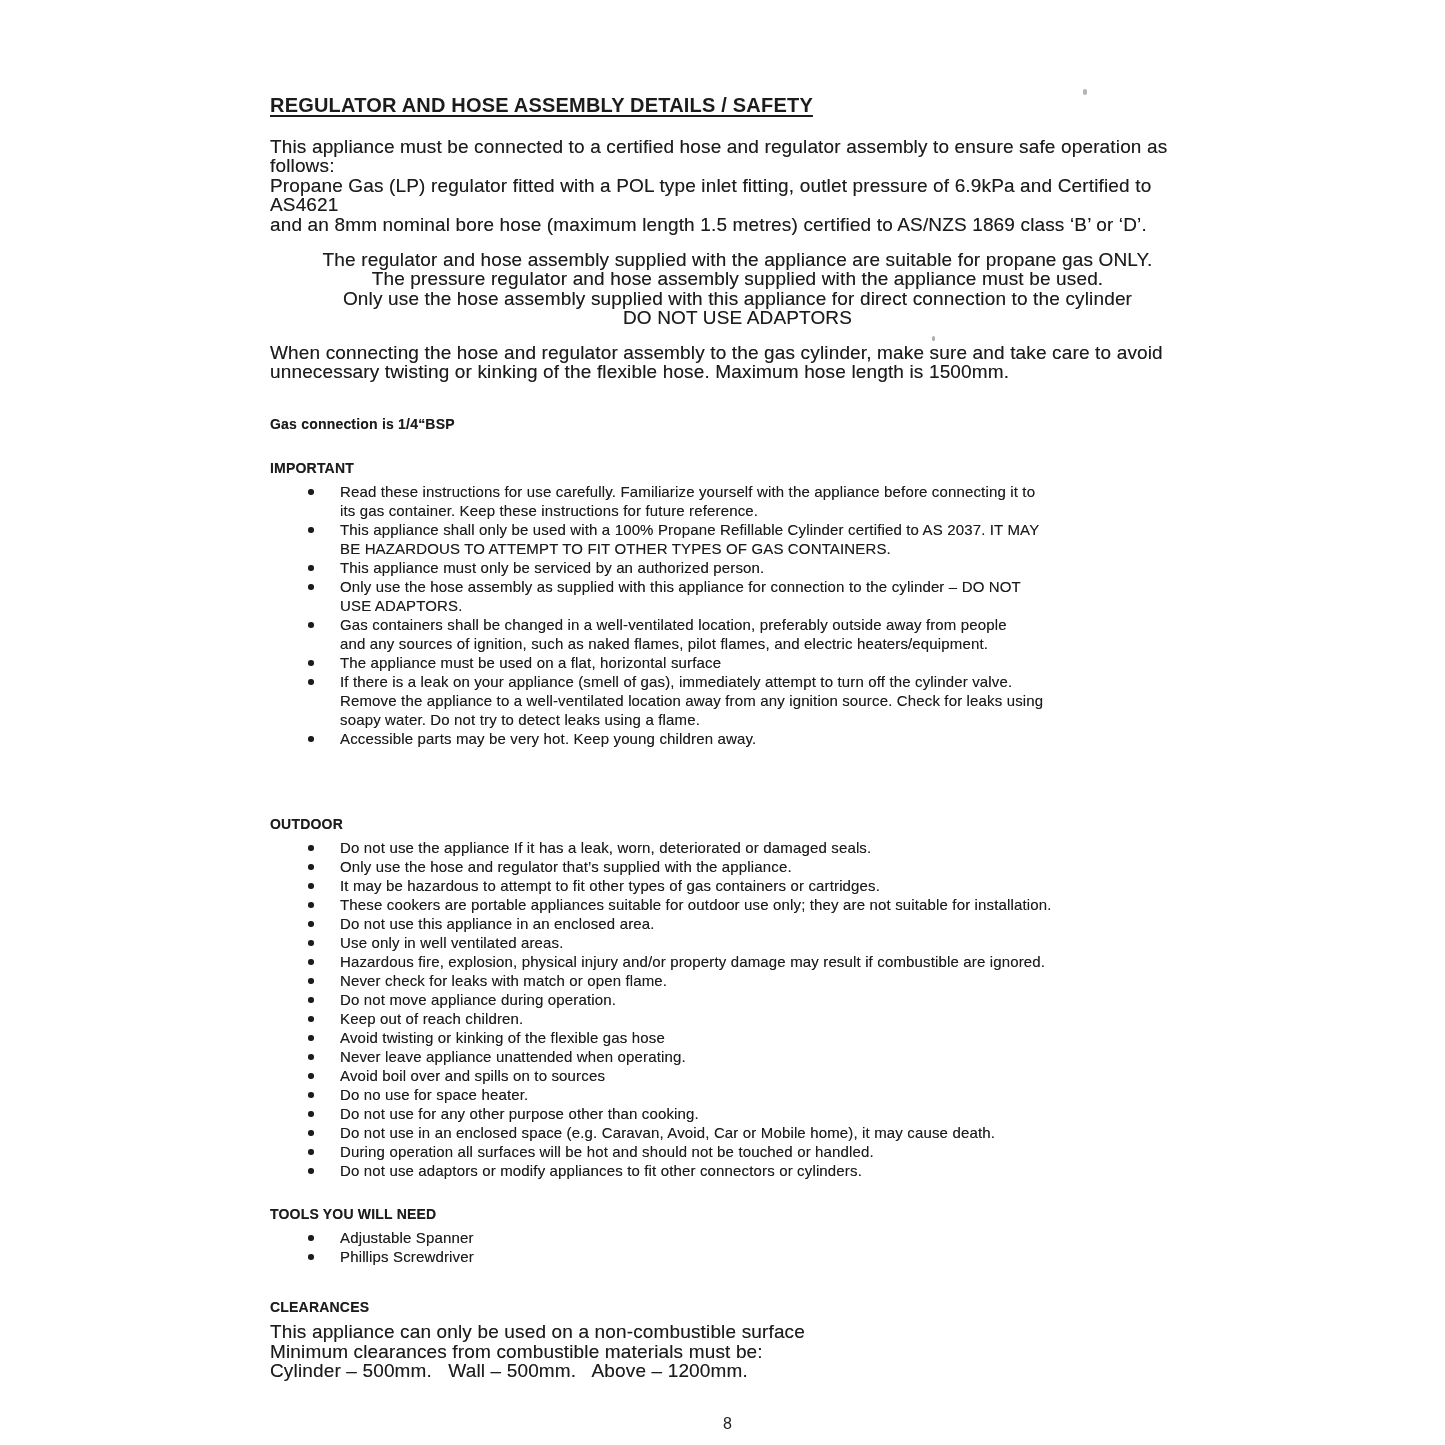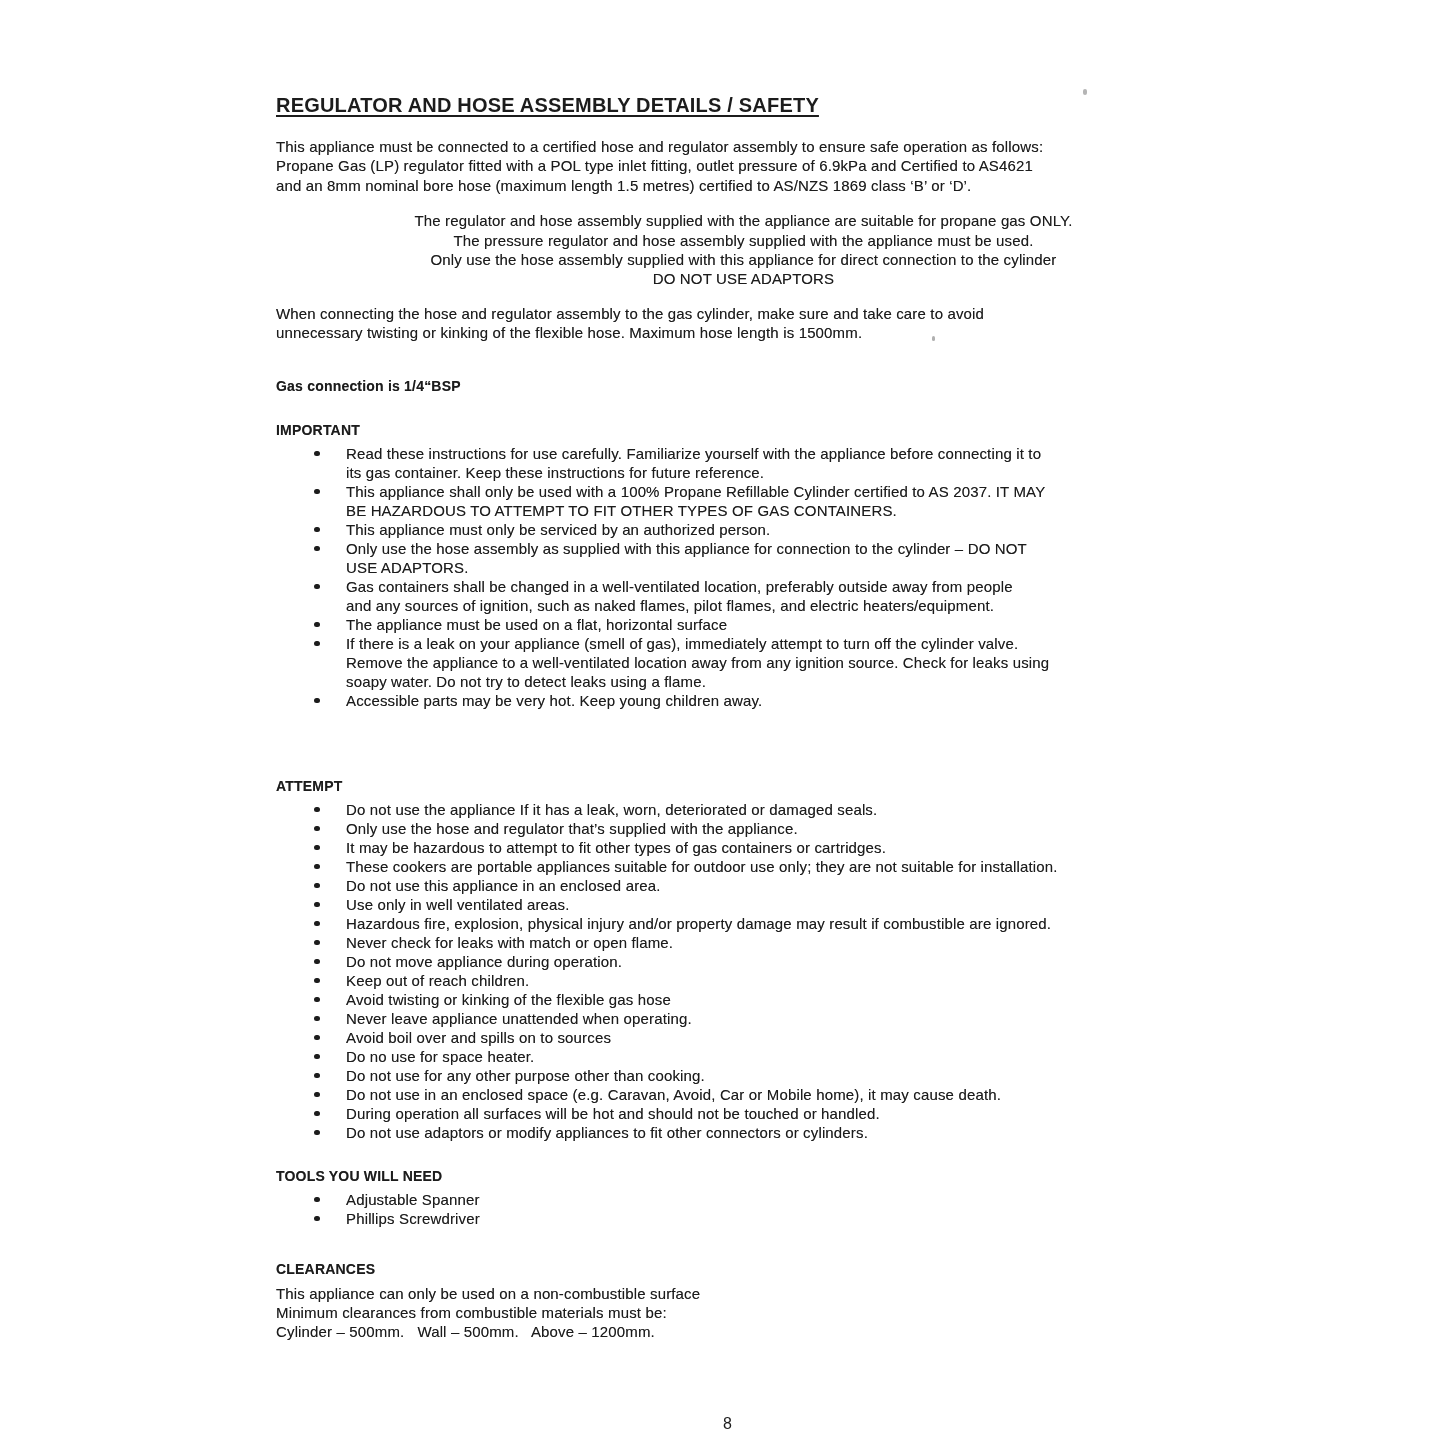--- a/index.html
+++ b/index.html
@@ -15,37 +15,37 @@
     color: #1c1c1c;
     overflow: hidden;
   }
   .page {
     position: absolute;
     inset: 0;
     background: #ffffff;
   }
   .content {
     position: absolute;
-    left: 276px;
+    left: 270px;
     top: 0;
     width: 935px;
   }
   .title {
     margin: 93px 0 0 0;
     font-size: 20px;
     line-height: 24px;
     font-weight: bold;
     letter-spacing: 0.2px;
     text-decoration: underline;
     text-decoration-thickness: 2px;
     text-underline-offset: 3px;
   }
   .block {
     margin: 0;
-    font-size: 15px;
+    font-size: 19px;
     line-height: 19.4px;
     letter-spacing: 0.15px;
     white-space: pre-line;
     text-shadow: 0 0 0.4px rgba(0,0,0,0.45);
   }
   .p1 { margin-top: 20px; }
   .p2 { margin-top: 16px; text-align: center; }
   .p3 { margin-top: 15px; }
   h2 {
     margin: 0;
@@ -144,21 +144,21 @@
 USE ADAPTORS.</li>
       <li>Gas containers shall be changed in a well-ventilated location, preferably outside away from people
 and any sources of ignition, such as naked flames, pilot flames, and electric heaters/equipment.</li>
       <li>The appliance must be used on a flat, horizontal surface</li>
       <li>If there is a leak on your appliance (smell of gas), immediately attempt to turn off the cylinder valve.
 Remove the appliance to a well-ventilated location away from any ignition source. Check for leaks using
 soapy water. Do not try to detect leaks using a flame.</li>
       <li>Accessible parts may be very hot. Keep young children away.</li>
     </ul>
 
-    <h2 class="danger-heading">ATTEMPT</h2>
+    <h2 class="danger-heading">OUTDOOR</h2>
     <ul class="bullets">
       <li>Do not use the appliance If it has a leak, worn, deteriorated or damaged seals.</li>
       <li>Only use the hose and regulator that’s supplied with the appliance.</li>
       <li>It may be hazardous to attempt to fit other types of gas containers or cartridges.</li>
       <li>These cookers are portable appliances suitable for outdoor use only; they are not suitable for installation.</li>
       <li>Do not use this appliance in an enclosed area.</li>
       <li>Use only in well ventilated areas.</li>
       <li>Hazardous fire, explosion, physical injury and/or property damage may result if combustible are ignored.</li>
       <li>Never check for leaks with match or open flame.</li>
       <li>Do not move appliance during operation.</li>

